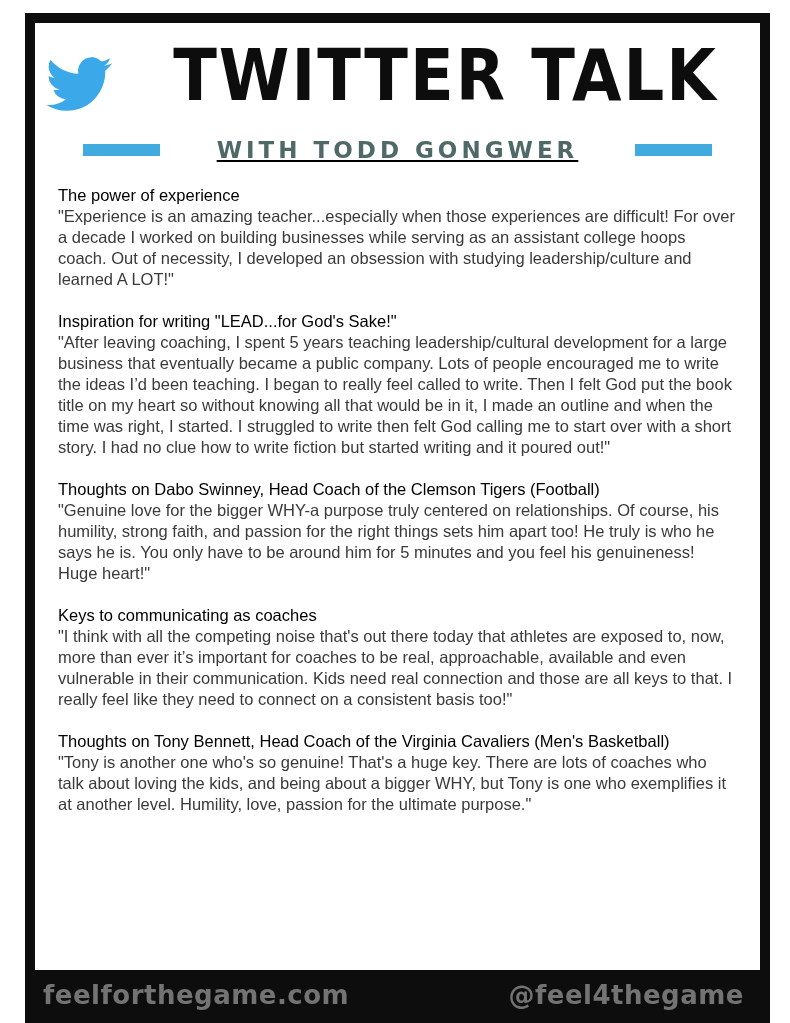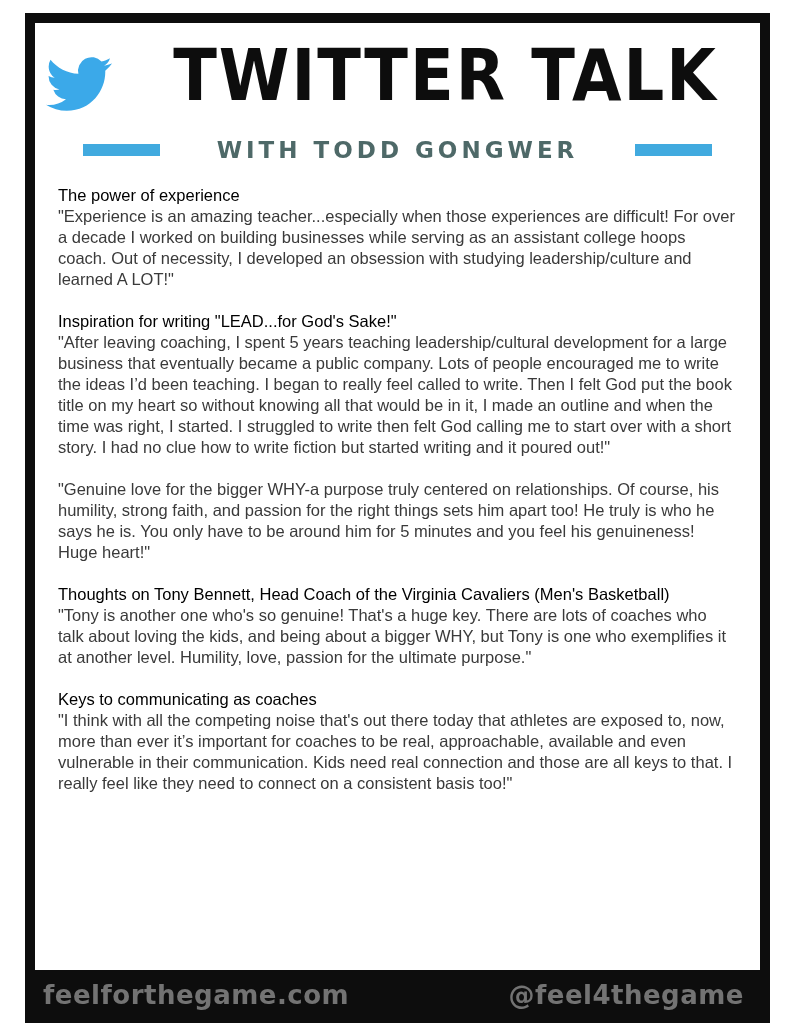--- a/index.html
+++ b/index.html
@@ -36,20 +36,21 @@
   }
 
   
   .subtitle-row {
     flex: none;
     margin-top: 22px;
     display: flex;
     align-items: center;
     justify-content: center;
     gap: 57px;
+    text-decoration: underline;
   }
   .blue-bar { width: 77px; height: 12px; background: #41aadf; flex: none; }
   .subtitle {
     font-family: "DejaVu Sans", sans-serif;
     font-weight: 700;
     font-size: 23px;
     letter-spacing: 4px;
     color: #4e6968;
     white-space: nowrap;
   }
@@ -121,31 +122,32 @@
       <div class="section-heading">The power of experience</div>
       <div class="section-body">"Experience is an amazing teacher...especially when those experiences are difficult! For over a decade I worked on building businesses while serving as an assistant college hoops coach. Out of necessity, I developed an obsession with studying leadership/culture and learned A LOT!"</div>
     </div>
 
     <div class="section">
       <div class="section-heading">Inspiration for writing "LEAD...for God's Sake!"</div>
       <div class="section-body">"After leaving coaching, I spent 5 years teaching leadership/cultural development for a large business that eventually became a public company. Lots of people encouraged me to write the ideas I’d been teaching. I began to really feel called to write. Then I felt God put the book title on my heart so without knowing all that would be in it, I made an outline and when the time was right, I started. I struggled to write then felt God calling me to start over with a short story. I had no clue how to write fiction but started writing and it poured out!"</div>
     </div>
 
     <div class="section">
+      <div class="section-heading">Thoughts on Dabo Swinney, Head Coach of the Clemson Tigers (Football)</div>
       <div class="section-body">"Genuine love for the bigger WHY-a purpose truly centered on relationships. Of course, his humility, strong faith, and passion for the right things sets him apart too! He truly is who he says he is. You only have to be around him for 5 minutes and you feel his genuineness! Huge heart!"</div>
+    </div>
+
+    <div class="section">
+      <div class="section-heading">Keys to communicating as coaches</div>
+      <div class="section-body">"I think with all the competing noise that's out there today that athletes are exposed to, now, more than ever it’s important for coaches to be real, approachable, available and even vulnerable in their communication. Kids need real connection and those are all keys to that.  I really feel like they need to connect on a consistent basis too!"</div>
     </div>
 
     <div class="section">
       <div class="section-heading">Thoughts on Tony Bennett, Head Coach of the Virginia Cavaliers (Men's Basketball)</div>
       <div class="section-body">"Tony is another one who's so genuine! That's a huge key. There are lots of coaches who talk about loving the kids, and being about a bigger WHY, but Tony is one who exemplifies it at another level. Humility, love, passion for the ultimate purpose."</div>
-    </div>
-
-    <div class="section">
-      <div class="section-heading">Keys to communicating as coaches</div>
-      <div class="section-body">"I think with all the competing noise that's out there today that athletes are exposed to, now, more than ever it’s important for coaches to be real, approachable, available and even vulnerable in their communication. Kids need real connection and those are all keys to that.  I really feel like they need to connect on a consistent basis too!"</div>
     </div>
 
   </div>
 
   <div class="footer">
     <div class="footer-text">feelforthegame.com</div>
     <div class="footer-text">@feel4thegame</div>
   </div>
 
 </div>

